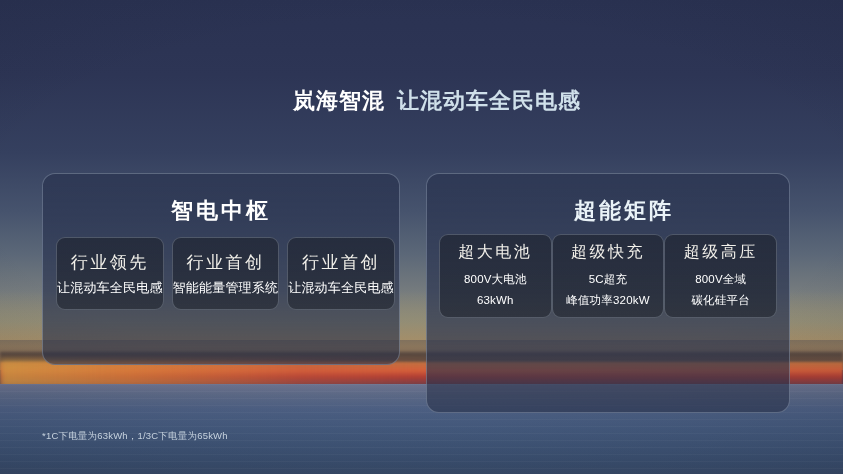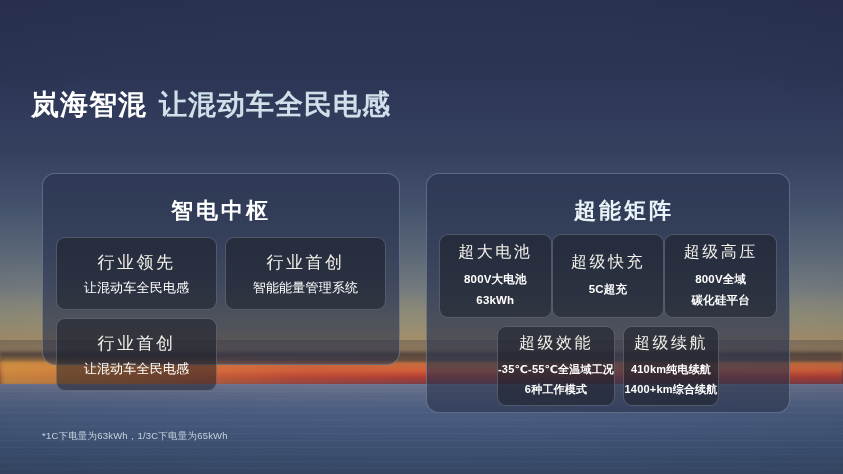--- a/index.html
+++ b/index.html
@@ -79,21 +79,22 @@
   }
   .bg-vig {
     position:absolute; inset:0;
     background:radial-gradient(120% 90% at 50% 42%,
       rgba(0,0,0,0) 42%, rgba(18,22,38,0.30) 100%);
   }
 
   
   #title {
     position:absolute; top:86px; left:0; right:0; z-index:5;
-    font-size:28px; font-weight:bold; letter-spacing:1px;
+    text-align:center;
+    font-size:22px; font-weight:bold; letter-spacing:1px;
     white-space:nowrap;
     margin-left:31px;
   }
   #title .t-main { color:#ffffff; }
   #title .t-sub  { color:#cfe0ea; margin-left:12px; }
 
   
   .panel {
     position:absolute; z-index:4;
     border-radius:13px;
@@ -127,39 +128,39 @@
   .card .ch {
     color:#f2f0ea; letter-spacing:2.5px; white-space:nowrap;
   }
   .card .cd {
     color:#ffffff; white-space:nowrap; letter-spacing:0.2px;
   }
 
   
   .lgrid {
     position:absolute; left:13px; right:13px; top:63px;
-    display:grid; grid-template-columns:1fr 1fr;
+    display:grid; grid-template-columns:1fr 1fr 1fr 1fr;
     grid-template-rows:73px 73px; gap:8px;
   }
   .lgrid .ch { font-size:17px; margin-bottom:5px; }
   .lgrid .cd { font-size:13px; }
 
   
   .rgrid-top {
     position:absolute; left:12px; right:12px; top:60px;
     display:grid; grid-template-columns:1fr 1fr 1fr;
     grid-template-rows:84px; 
   }
   .rgrid-bot {
     position:absolute; left:70px; right:70px; top:152px;
     display:grid; grid-template-columns:1fr 1fr;
     grid-template-rows:80px; gap:8px;
   }
   .rgrid-top .ch, .rgrid-bot .ch { font-size:16px; margin-bottom:6px; }
-  .rgrid-top .cd, .rgrid-bot .cd { font-size:11.5px; line-height:1.75;font-weight:bold; }
+  .rgrid-top .cd, .rgrid-bot .cd { font-size:11.5px; line-height:1.75; }
   .rgrid-bot .cd { font-size:11px; }
 
   
   #footnote {
     position:absolute; left:42px; top:430px; z-index:5;
     font-size:9.5px; color:#c6d2de; letter-spacing:0.2px;
   }
 </style>
 </head>
 <body>
@@ -209,40 +210,26 @@
 
     <div class="card">
       <div class="ch">超大电池</div>
       <div class="cd">800V大电池</div>
       <div class="cd">63kWh</div>
     </div>
 
     <div class="card">
       <div class="ch">超级快充</div>
       <div class="cd">5C超充</div>
+      <div class="cd">峰值功率320kW</div>
     </div>
 
     <div class="card">
       <div class="ch">超级高压</div>
       <div class="cd">800V全域</div>
       <div class="cd">碳化硅平台</div>
     </div>
 
   </div>
 
-  <div class="rgrid-bot">
-
-    <div class="card">
-      <div class="ch">超级效能</div>
-      <div class="cd">-35℃-55℃全温域工况</div>
-      <div class="cd">6种工作模式</div>
-    </div>
-
-    <div class="card">
-      <div class="ch">超级续航</div>
-      <div class="cd">410km纯电续航</div>
-      <div class="cd">1400+km综合续航</div>
-    </div>
-
-  </div>
 </div>
 
 <div id="footnote">*1C下电量为63kWh，1/3C下电量为65kWh</div>
 
 </body></html>

